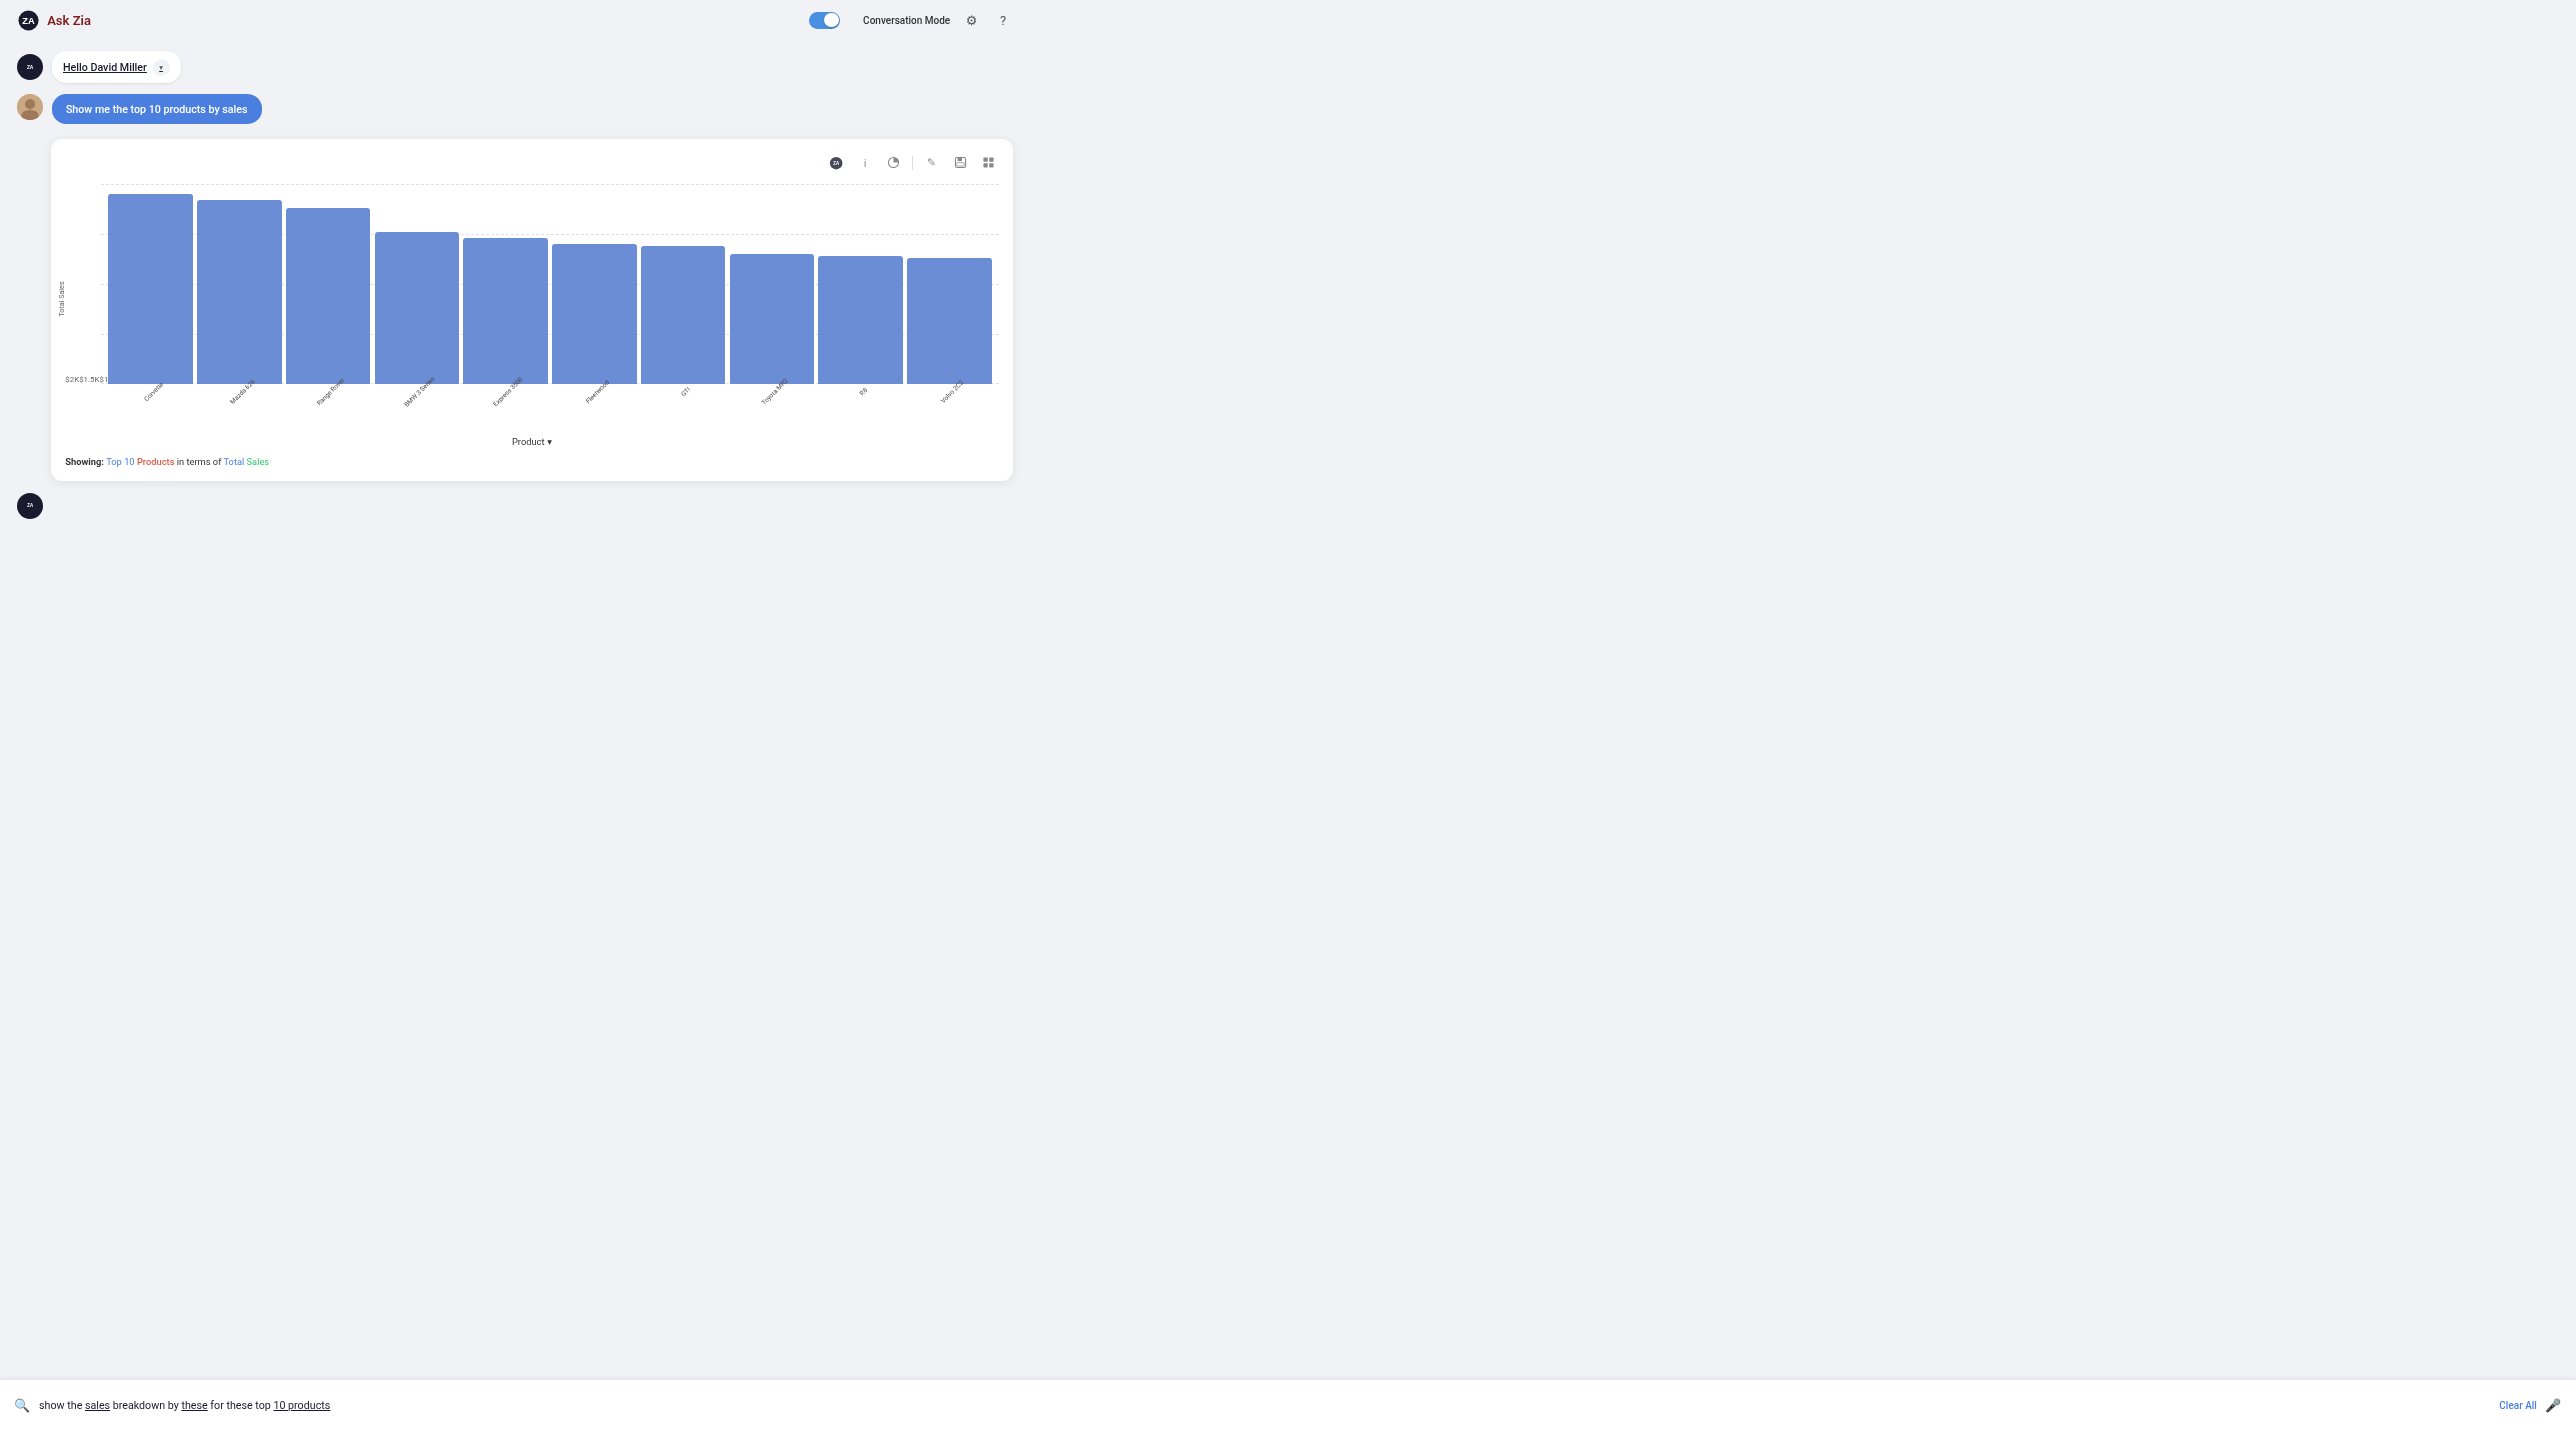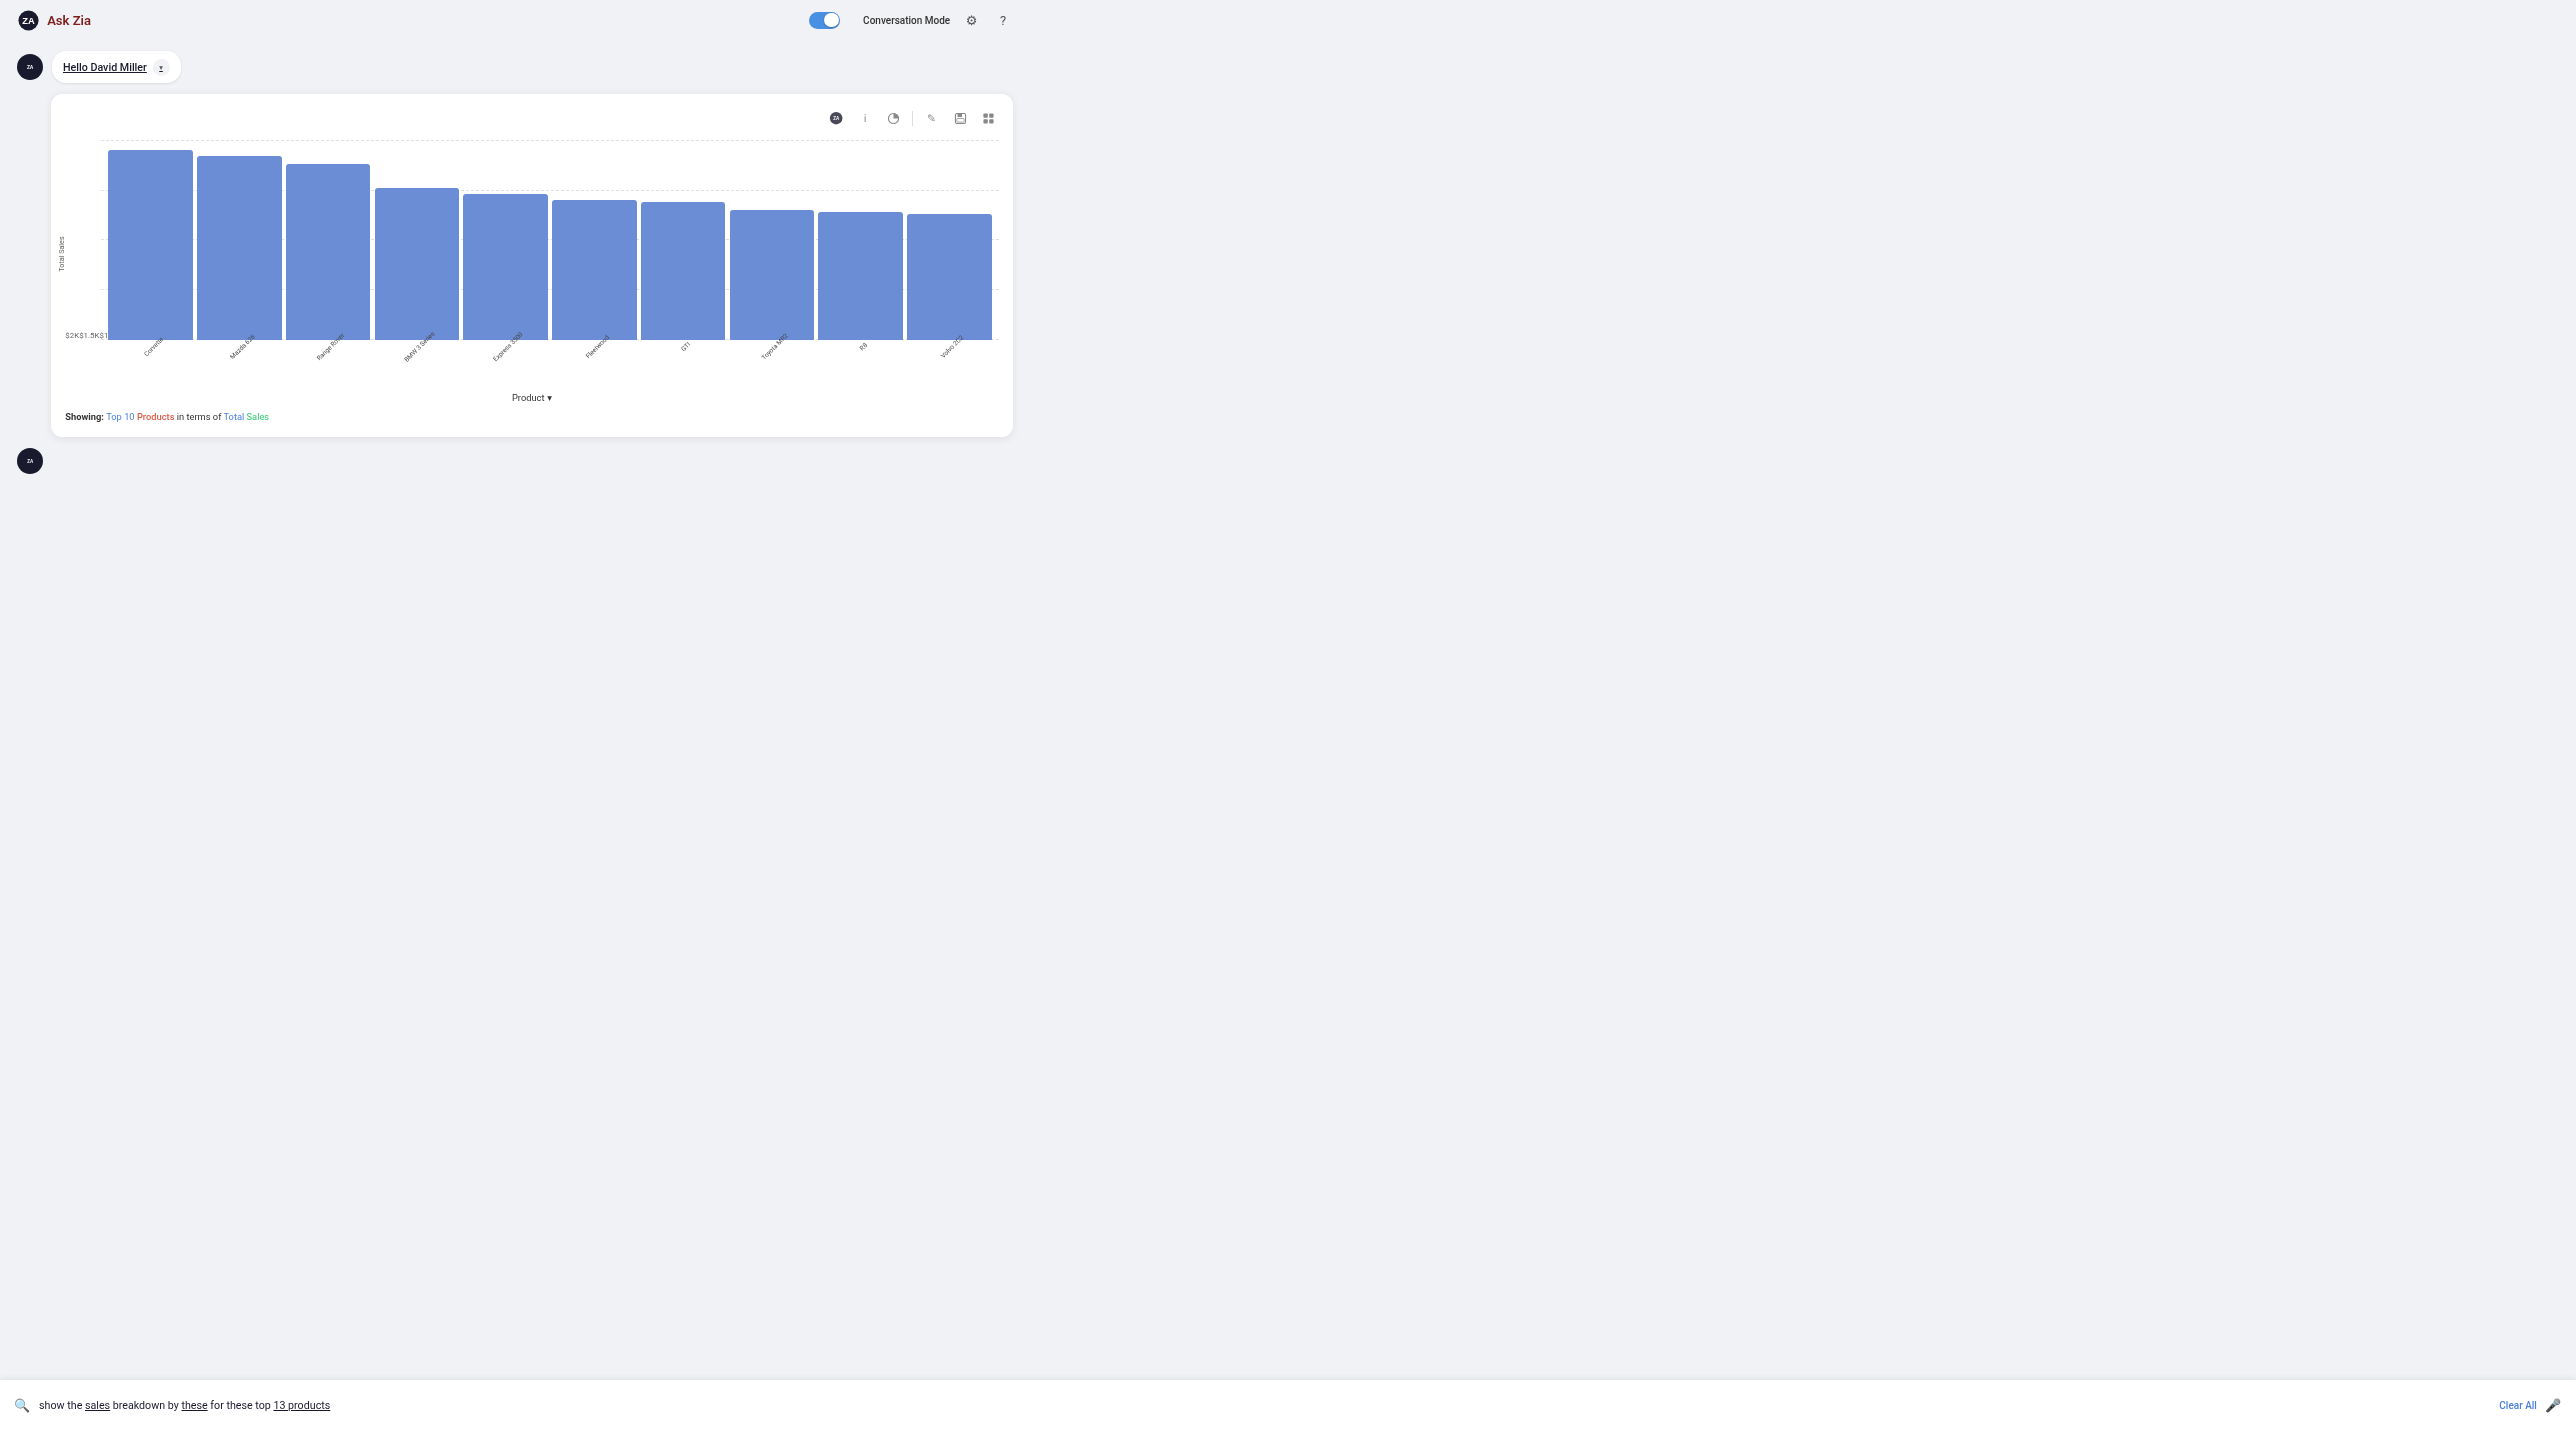--- a/index.html
+++ b/index.html
@@ -396,20 +396,32 @@
       <svg viewBox="0 0 32 32" fill="none">
         <text x="16" y="21" text-anchor="middle" fill="white" font-size="11" font-weight="bold" font-family="sans-serif">ZA</text>
       </svg>
     </div>
     <div class="greeting-bubble">
       <span>Hello David Miller</span>
       <div class="dropdown-btn">▾</div>
     </div>
   </div>
 
+  <div class="user-message-row">
+    <div class="user-avatar">
+      <svg viewBox="0 0 36 36" fill="none" xmlns="http://www.w3.org/2000/svg" width="26" height="26">
+        <circle cx="18" cy="18" r="18" fill="#c9a882"></circle>
+        <circle cx="18" cy="14" r="7" fill="#a0785a"></circle>
+        <ellipse cx="18" cy="30" rx="12" ry="8" fill="#a0785a"></ellipse>
+      </svg>
+    </div>
+    <div class="user-message-bubble">
+      <span>Show me the top 10 products by sales</span>
+    </div>
+  </div>
 
   <div class="chart-card">
 
     <div class="chart-toolbar">
       <div class="toolbar-icon">
         <svg width="14.3" height="14.3" viewBox="0 0 32 32" fill="none" style="font-size:15px">
           <circle cx="16" cy="16" r="14" fill="#1a1a2e" opacity="0.8"></circle>
           <text x="16" y="21" text-anchor="middle" fill="white" font-size="10" font-weight="bold" font-family="sans-serif">ZA</text>
         </svg>
       </div>
@@ -555,18 +567,18 @@
 </div>
 
 <div class="search-bar">
   <span class="search-icon">🔍</span>
   <div class="search-input-text">
     <span>show the </span>
     <span class="underline">sales</span>
     <span> breakdown by </span>
     <span class="underline">these</span>
     <span> for these top </span>
-    <span class="underline">13 products</span>
+    <span class="underline">10 products</span>
   </div>
   <span class="clear-all">Clear All</span>
   <span class="mic-icon">🎤</span>
 </div>
 
 
 </body></html>

